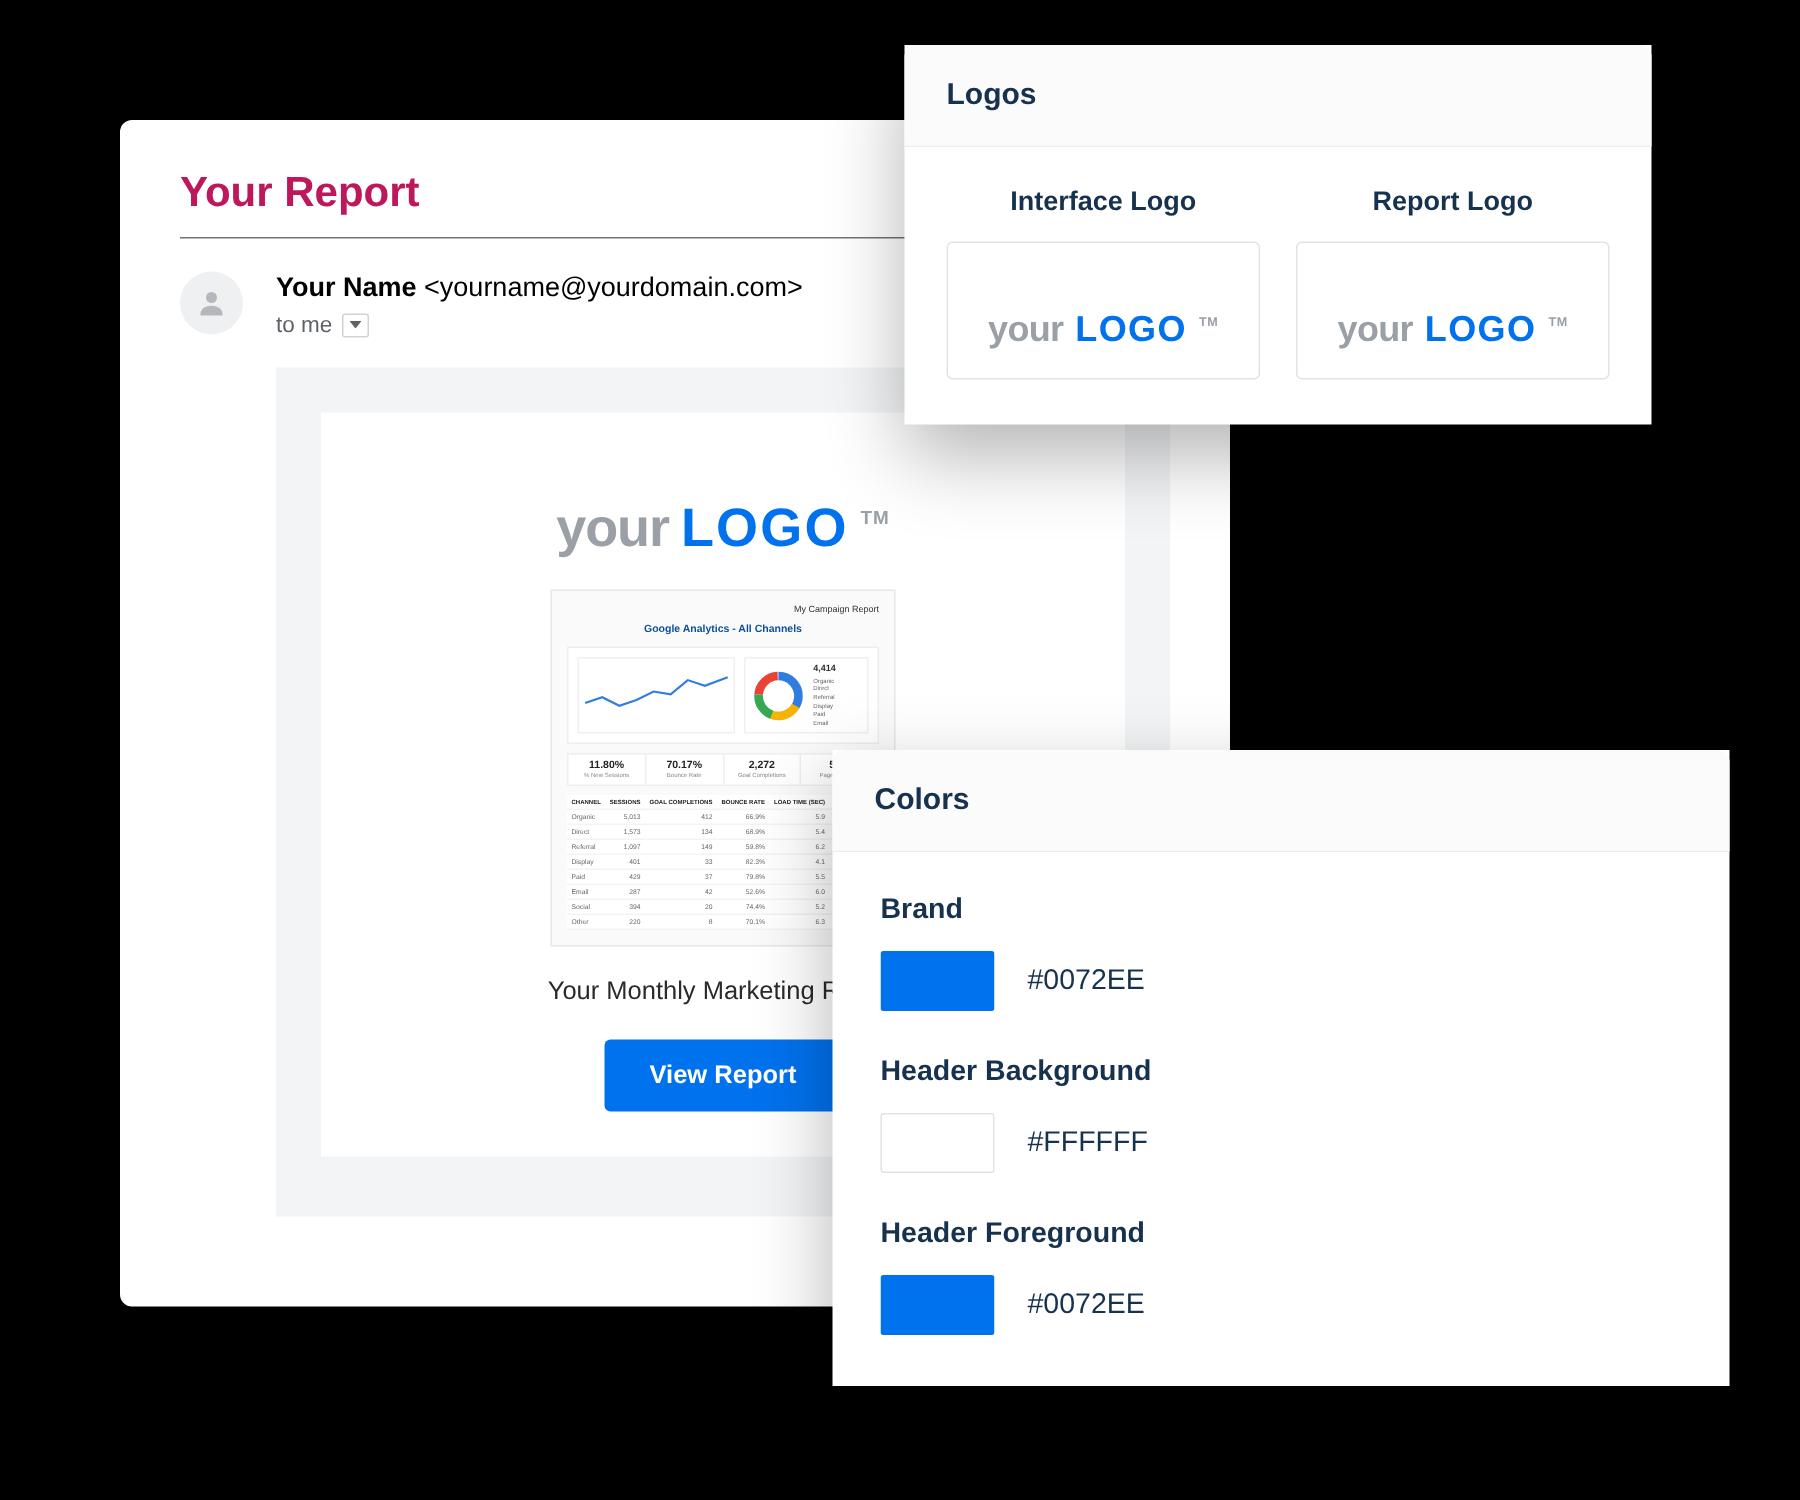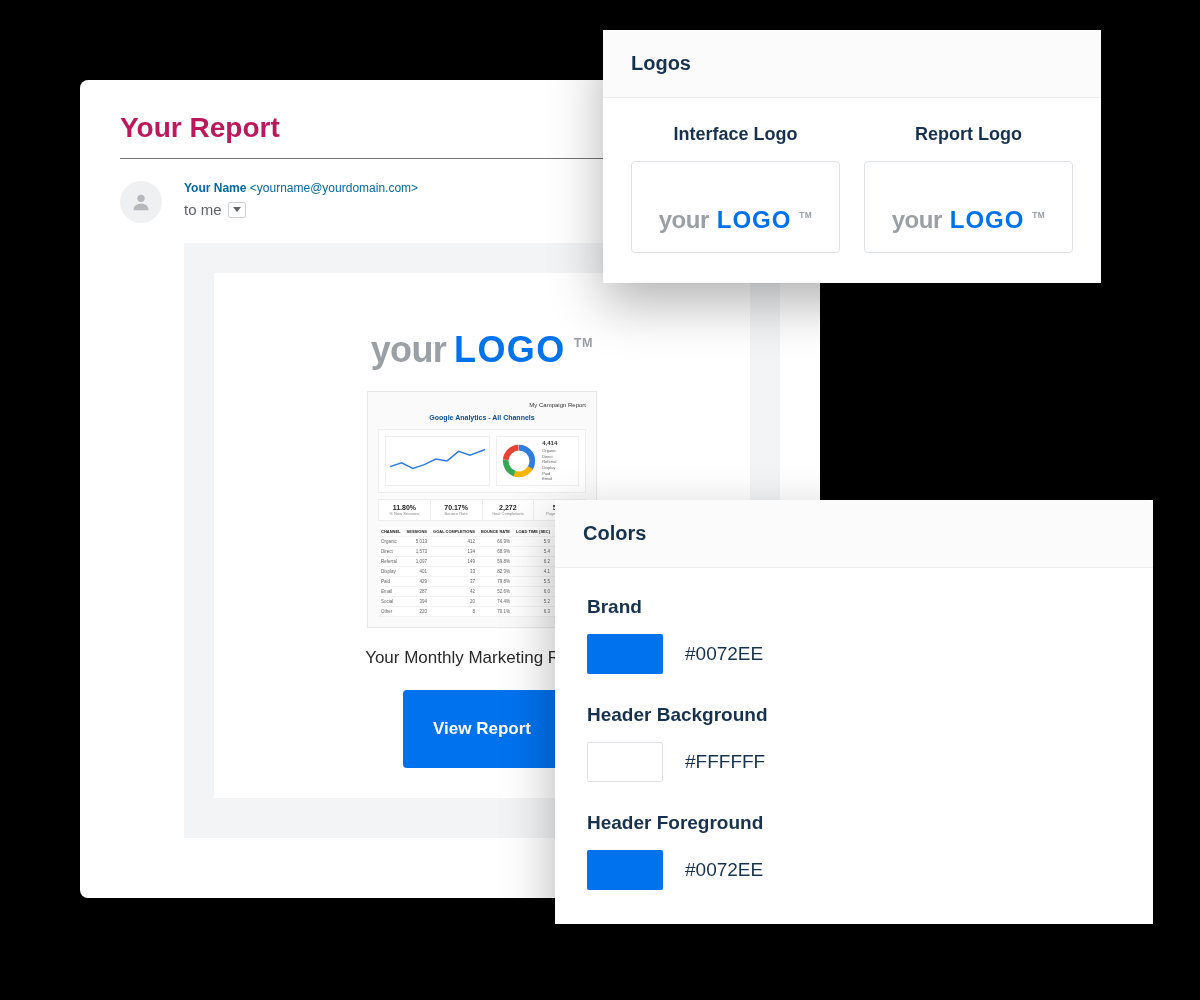--- a/index.html
+++ b/index.html
@@ -39,21 +39,21 @@
     width: 42px;
     height: 42px;
     border-radius: 50%;
     background: #eef0f2;
     display: flex;
     align-items: center;
     justify-content: center;
     flex-shrink: 0;
   }
   .avatar svg { fill: #b4b8bc; }
-  .email-from-line { font-size: 12px; color: #0369a1; }
+  .email-from-line { font-size: 18px; color: #000000; }
   .email-from-line .name { font-weight: 700; }
   .email-to-line {
     font-size: 15px;
     color: #5f6368;
     margin-top: 6px;
     display: flex;
     align-items: center;
     gap: 6px;
   }
   .dd-btn {
@@ -185,21 +185,21 @@
     margin-bottom: 22px;
   }
   .btn-primary {
     display: inline-block;
     background: #0072EE;
     color: #fff;
     font-weight: 700;
     font-size: 17px;
     border: none;
     border-radius: 4px;
-    padding: 29px 30px;
+    padding: 14px 30px;
     cursor: pointer;
   }
   .btn-primary.sm { font-size: 16px; padding: 13px 22px; }
 
   
   .panel {
     position: absolute;
     background: #fff;
     border-radius: 0;
     box-shadow: 0 20px 50px rgba(0,0,0,.3);

